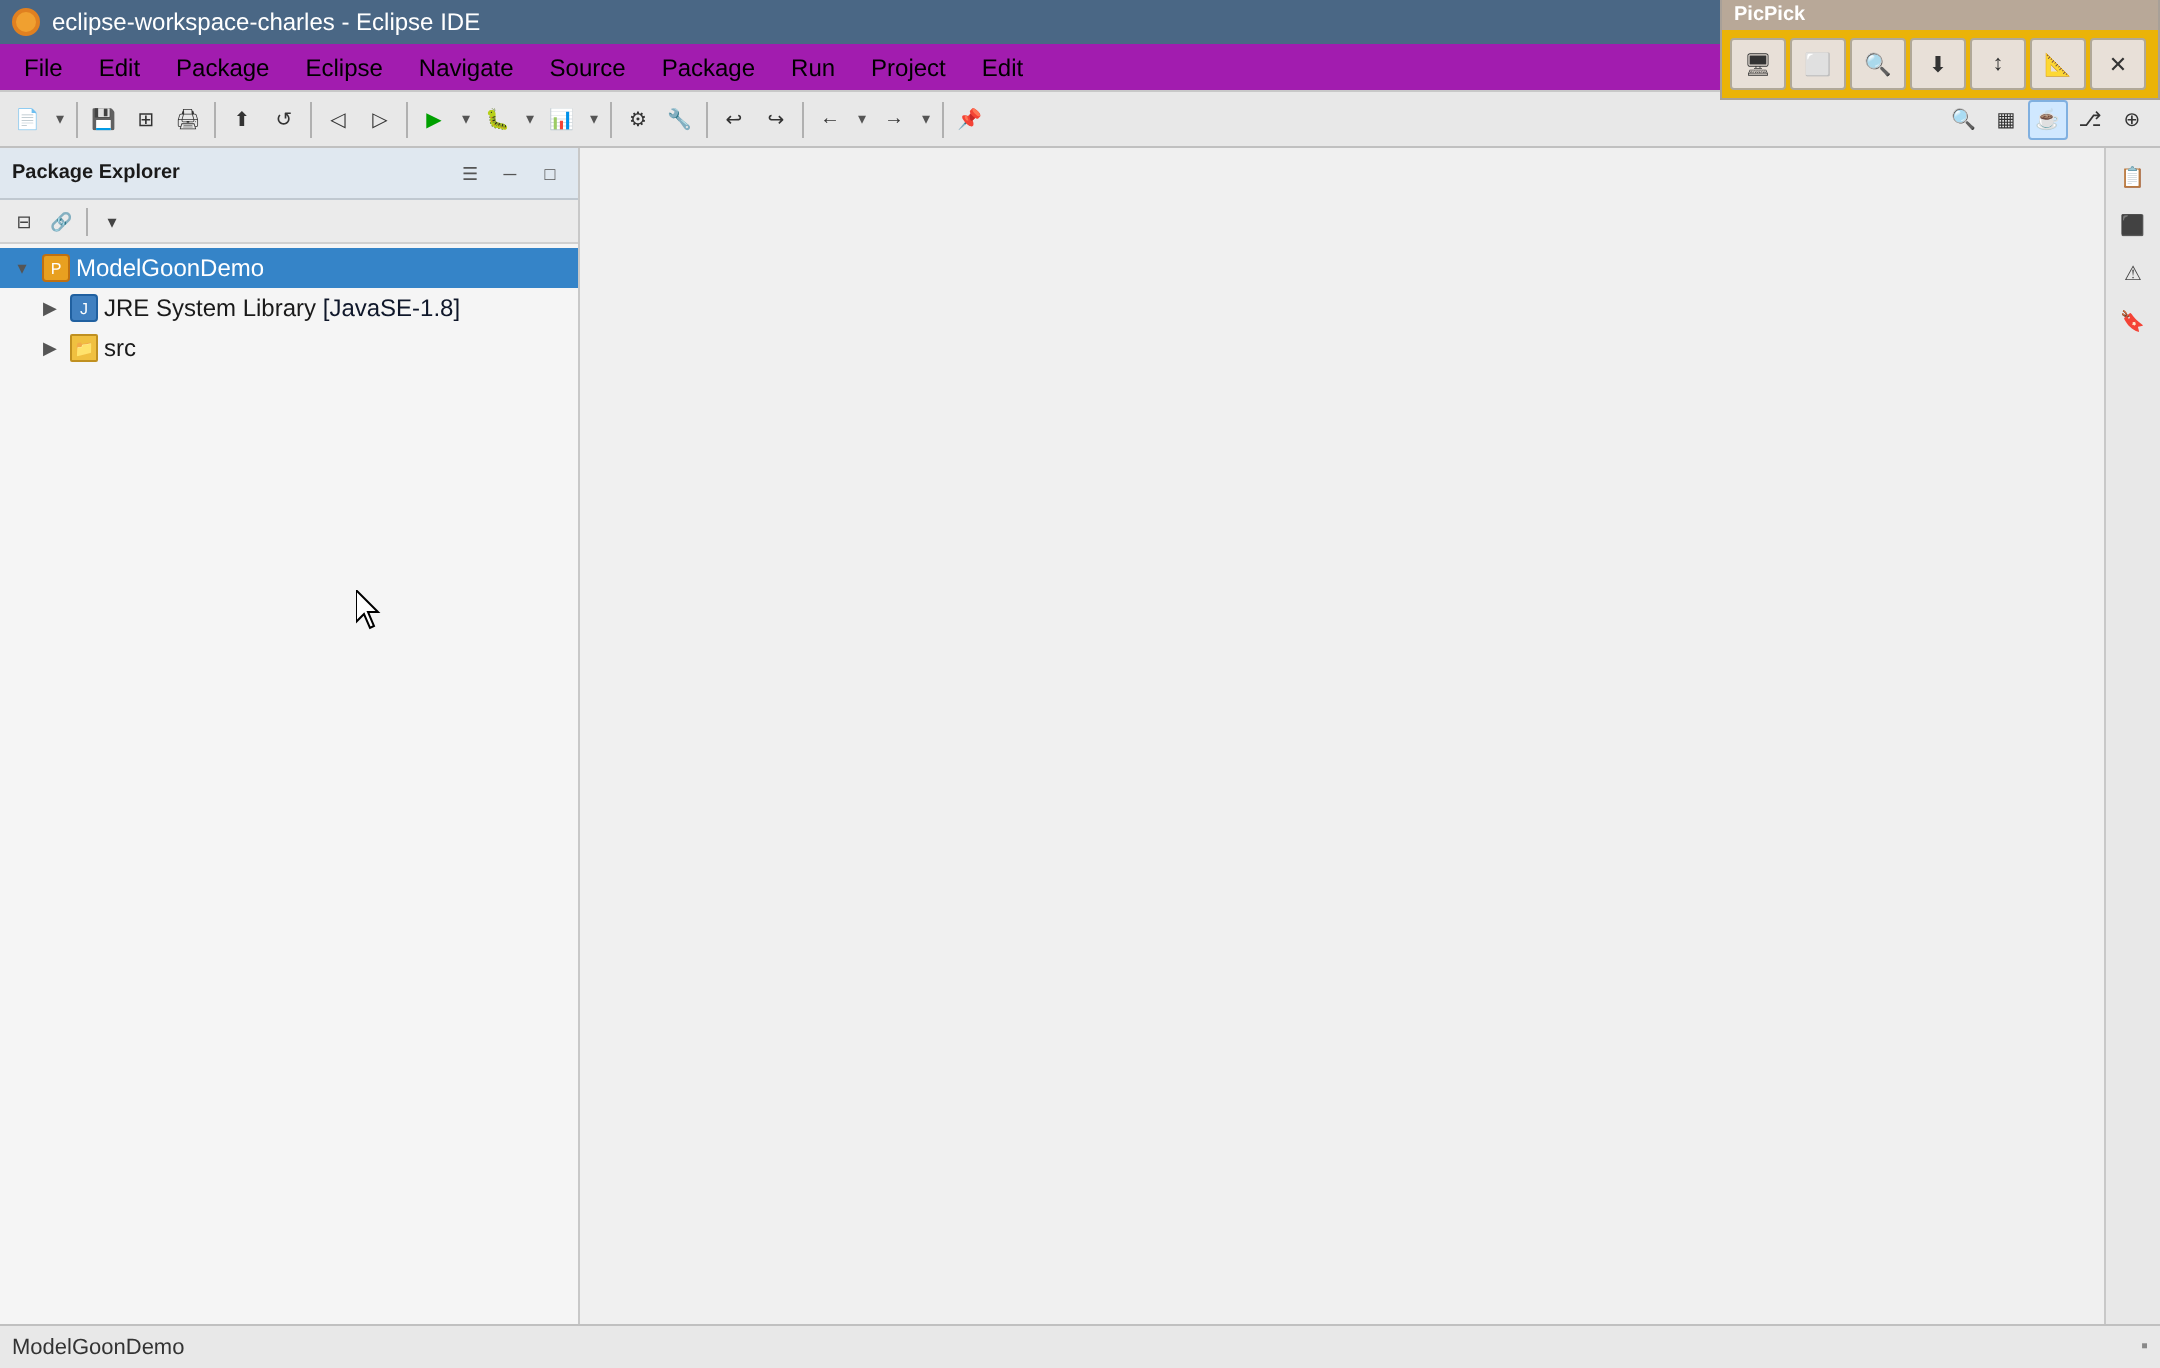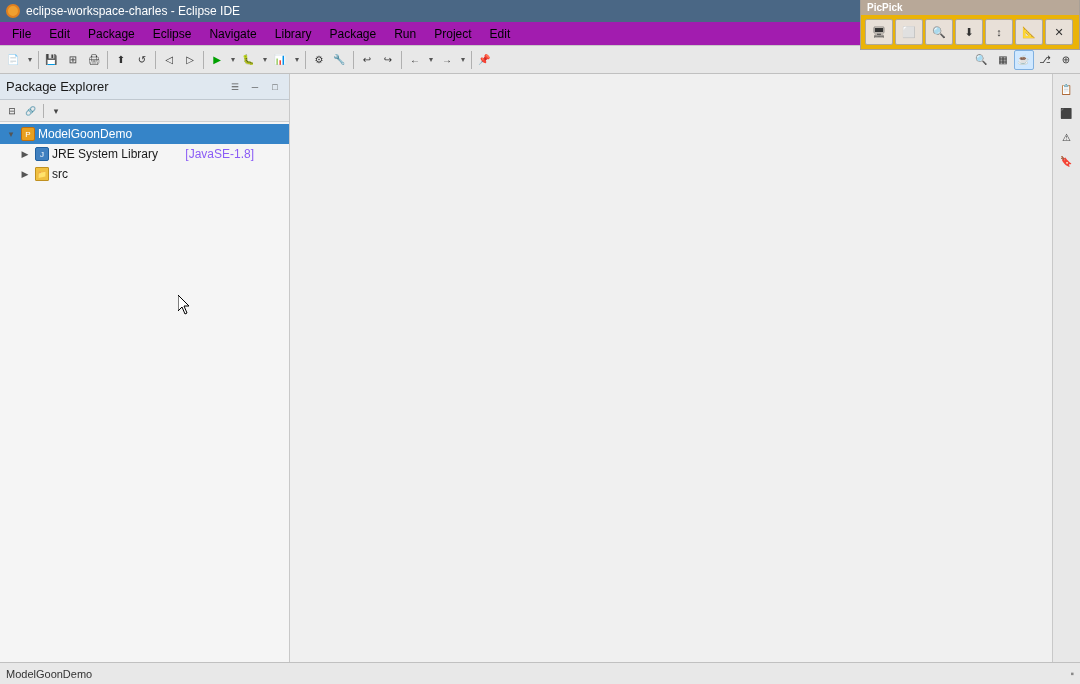--- a/index.html
+++ b/index.html
@@ -115,22 +115,22 @@
     #pe-header {
       background: #e0e8f0;
       height: 26px;
       display: flex;
       align-items: center;
       padding: 0 6px;
       border-bottom: 1px solid #c0c8d0;
       gap: 4px;
     }
     #pe-header .pe-title {
-      font-size: 13px;
-      font-weight: normal;
+      font-size: 10px;
+      font-weight: bold;
       color: #1a1a1a;
       flex: 1;
     }
     #pe-header .pe-icon-btn {
       width: 16px;
       height: 16px;
       display: flex;
       align-items: center;
       justify-content: center;
       cursor: pointer;
@@ -202,22 +202,21 @@
       display: flex;
       align-items: center;
       justify-content: center;
       font-size: 10px;
     }
     .tree-label {
       font-size: 12px;
       color: #1a1a1a;
     }
     .tree-label .bracket-text {
-      color: #8b5cf6;
-      margin-left: 24px;
+      color: #0f172a;
     }
     
     .tree-indent-1 { padding-left: 18px; }
 
     
     .icon-project {
       background: #e8a020;
       border: 1px solid #c07010;
       border-radius: 2px;
       width: 14px;
@@ -382,21 +381,21 @@
   <div class="eclipse-icon"></div>
   <span>eclipse-workspace-charles - Eclipse IDE</span>
 </div>
 
 <div id="menu-bar">
   <div class="menu-item">File</div>
   <div class="menu-item">Edit</div>
   <div class="menu-item">Package</div>
   <div class="menu-item">Eclipse</div>
   <div class="menu-item">Navigate</div>
-  <div class="menu-item">Library</div>
+  <div class="menu-item">Source</div>
   <div class="menu-item">Package</div>
   <div class="menu-item">Run</div>
   <div class="menu-item">Project</div>
   <div class="menu-item">Edit</div>
 </div>
 
 <div id="toolbar">
   <div class="toolbar-btn">📄</div>
   <div class="toolbar-dropdown">▾</div>
   <div class="toolbar-sep"></div>

